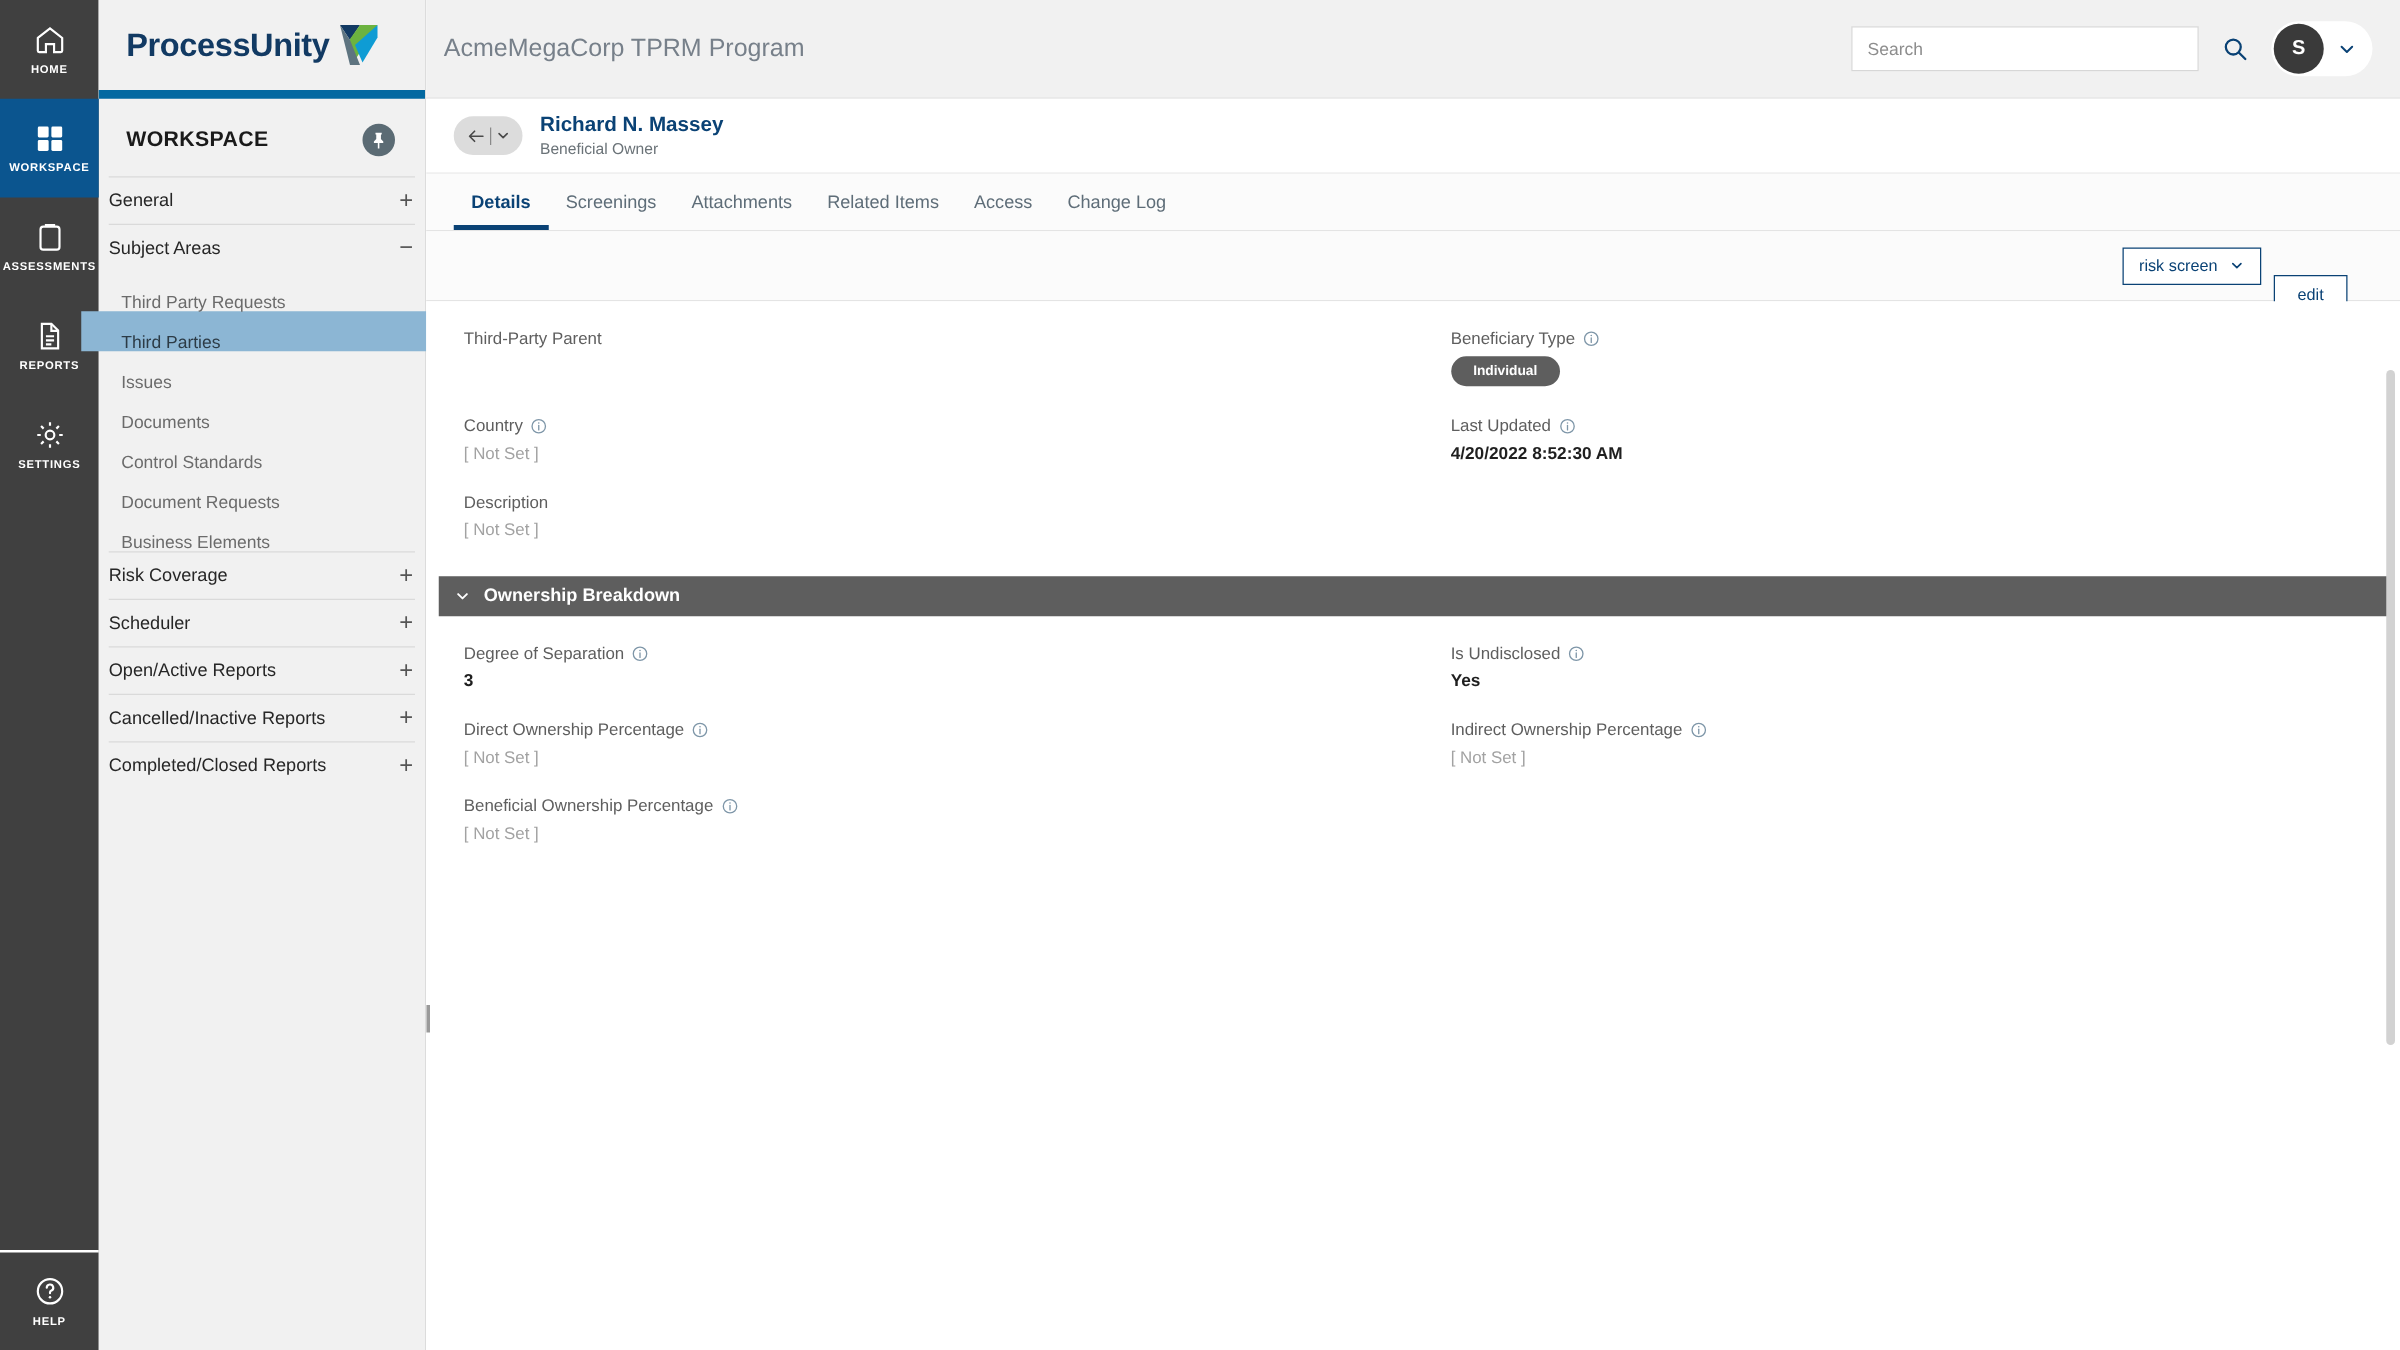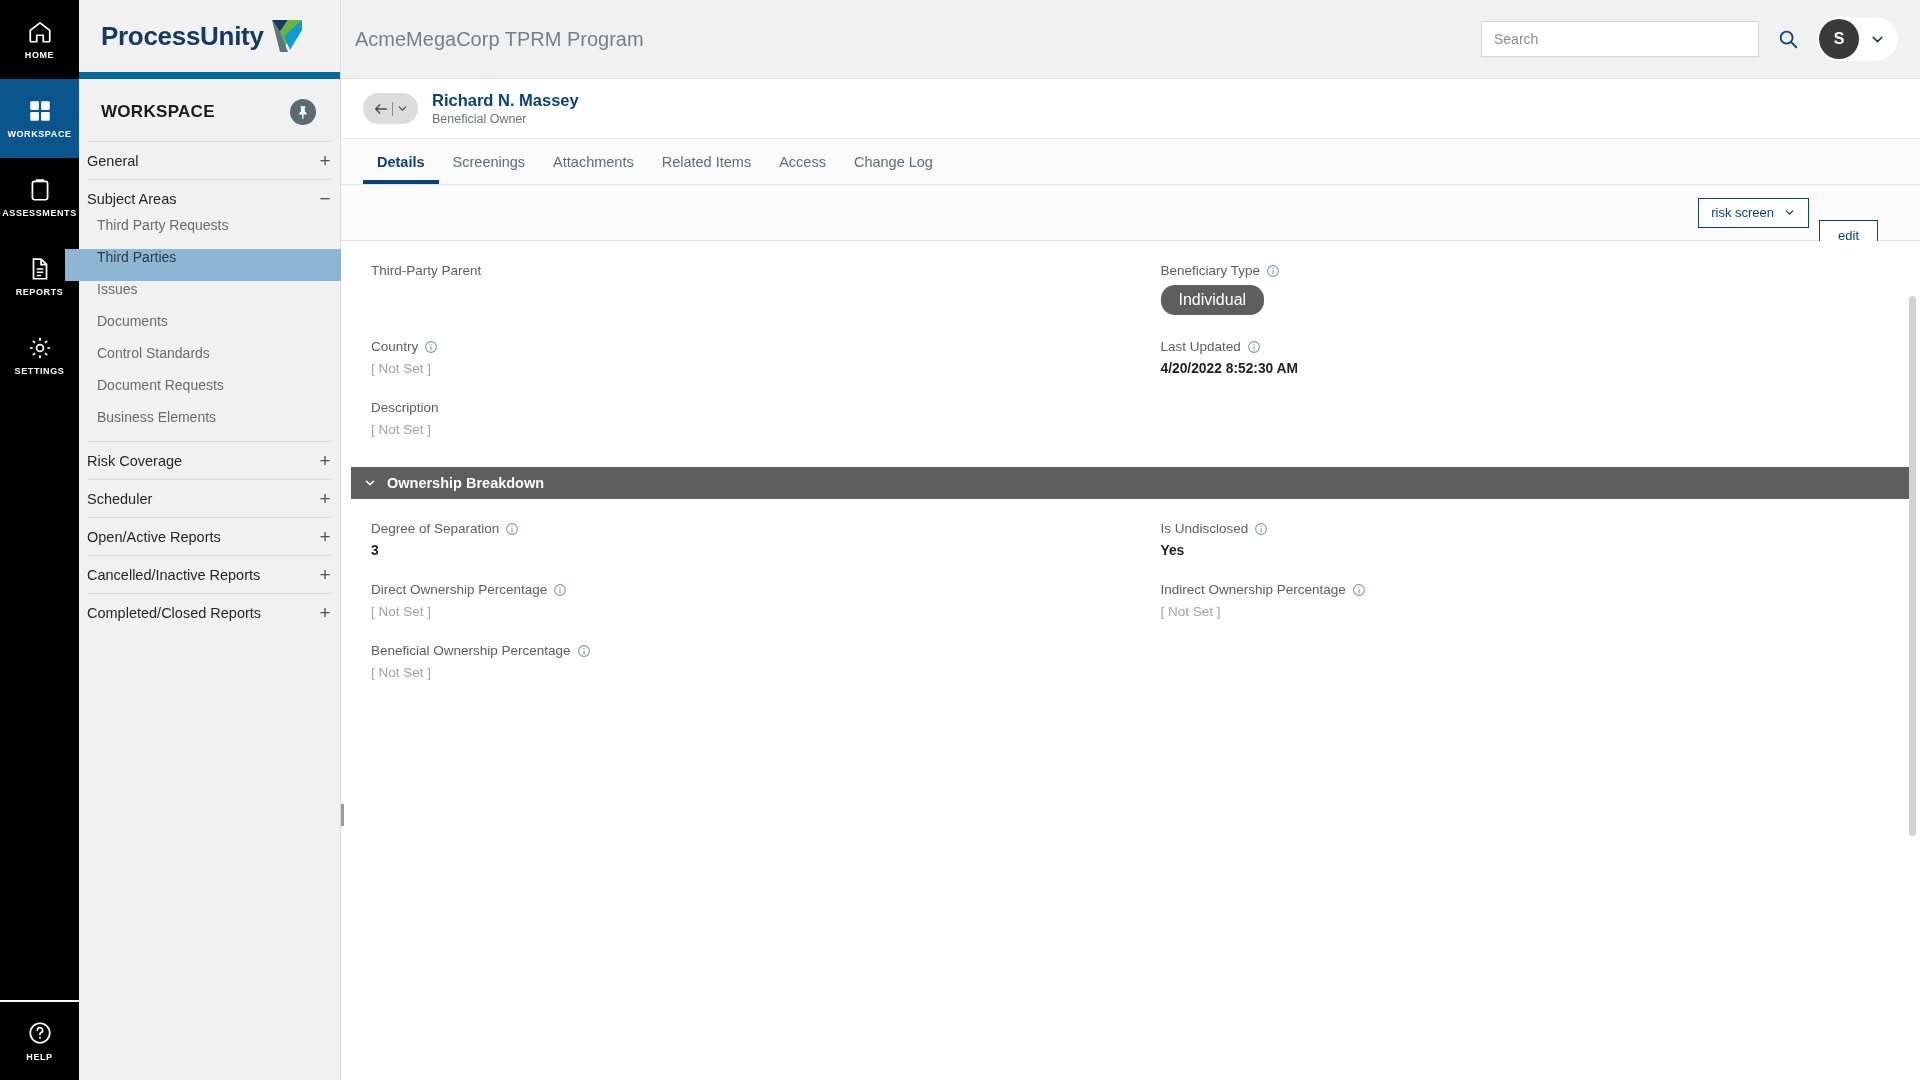--- a/index.html
+++ b/index.html
@@ -6,21 +6,21 @@
   html, body {
     width: 1920px; height: 1080px;
     font-family: "Liberation Sans", sans-serif;
     background: #ffffff;
     overflow: hidden;
   }
   .app { position: relative; width: 1920px; height: 1080px; display: flex; }
 
   
   .rail {
-    width: 79px; height: 1080px; background: #000000;
+    width: 79px; height: 1080px; background: #404040;
     display: flex; flex-direction: column; align-items: stretch;
     flex: 0 0 79px;
   }
   .rail-item {
     height: 79px; display: flex; flex-direction: column;
     align-items: center; justify-content: center; gap: 5px;
     color: #ffffff; cursor: pointer; position: relative;
   }
   .rail-item.active { background: #0b558f; }
   .rail-item .r-ico { width: 26px; height: 26px; display:block; }
@@ -62,21 +62,21 @@
 
   .nav-list { padding: 0 8px; }
   .nav-group {
     display: flex; align-items: center; justify-content: space-between;
     height: 38px; border-top: 1px solid #dadada; cursor: pointer;
   }
   .nav-group .g-label { font-size: 14.5px; color: #262626; font-weight: 400; }
   .nav-group .g-sign { font-size: 19px; color: #555; line-height: 1; width: 14px; text-align: center; }
 
   .nav-sub {
-    height: 32px; display: flex; align-items: flex-start;
+    height: 32px; display: flex; align-items: flex-end;
     font-size: 14px; color: #6b6b6b; padding-left: 10px; cursor: pointer;
     margin: 0 -22px; padding-left: 32px;
   }
   .nav-sub.selected { background: #8cb6d4; color: #2c3b46; }
 
   
   .main { flex: 1 1 auto; height: 1080px; display: flex; flex-direction: column; background:#ffffff; }
 
   .topbar {
     height: 79px; background: #f1f1f1; border-bottom: 1px solid #e2e2e2;
@@ -159,21 +159,21 @@
   .field .f-label {
     font-size: 13.5px; color: #5e5e5e; display: flex; align-items: center; gap: 6px;
     margin-bottom: 7px;
   }
   .field .f-value { font-size: 13.5px; color: #2b2b2b; }
   .field .f-value.muted { color: #a2a2a2; }
   .field .f-value.bold { font-weight: 700; color: #1f1f1f; font-size: 13.8px; }
   .field .f-value.link { color: #0a4275; font-weight: 700; font-size: 13.8px; }
   .pill-tag {
     display: inline-flex; align-items: center; justify-content: center;
-    background: #5e5e5e; color: #ffffff; font-size: 16px; font-weight: 400;
+    background: #5e5e5e; color: #ffffff; font-size: 11px; font-weight: 700;
     border-radius: 14px; padding: 6px 18px;
   }
 
   .section-header {
     background: #5e5e5e; color: #ffffff; height: 32px;
     display: flex; align-items: center; gap: 10px;
     padding-left: 12px; margin: 6px 10px 0 10px;
     font-size: 14.5px; font-weight: 700; cursor: pointer;
   }
 

